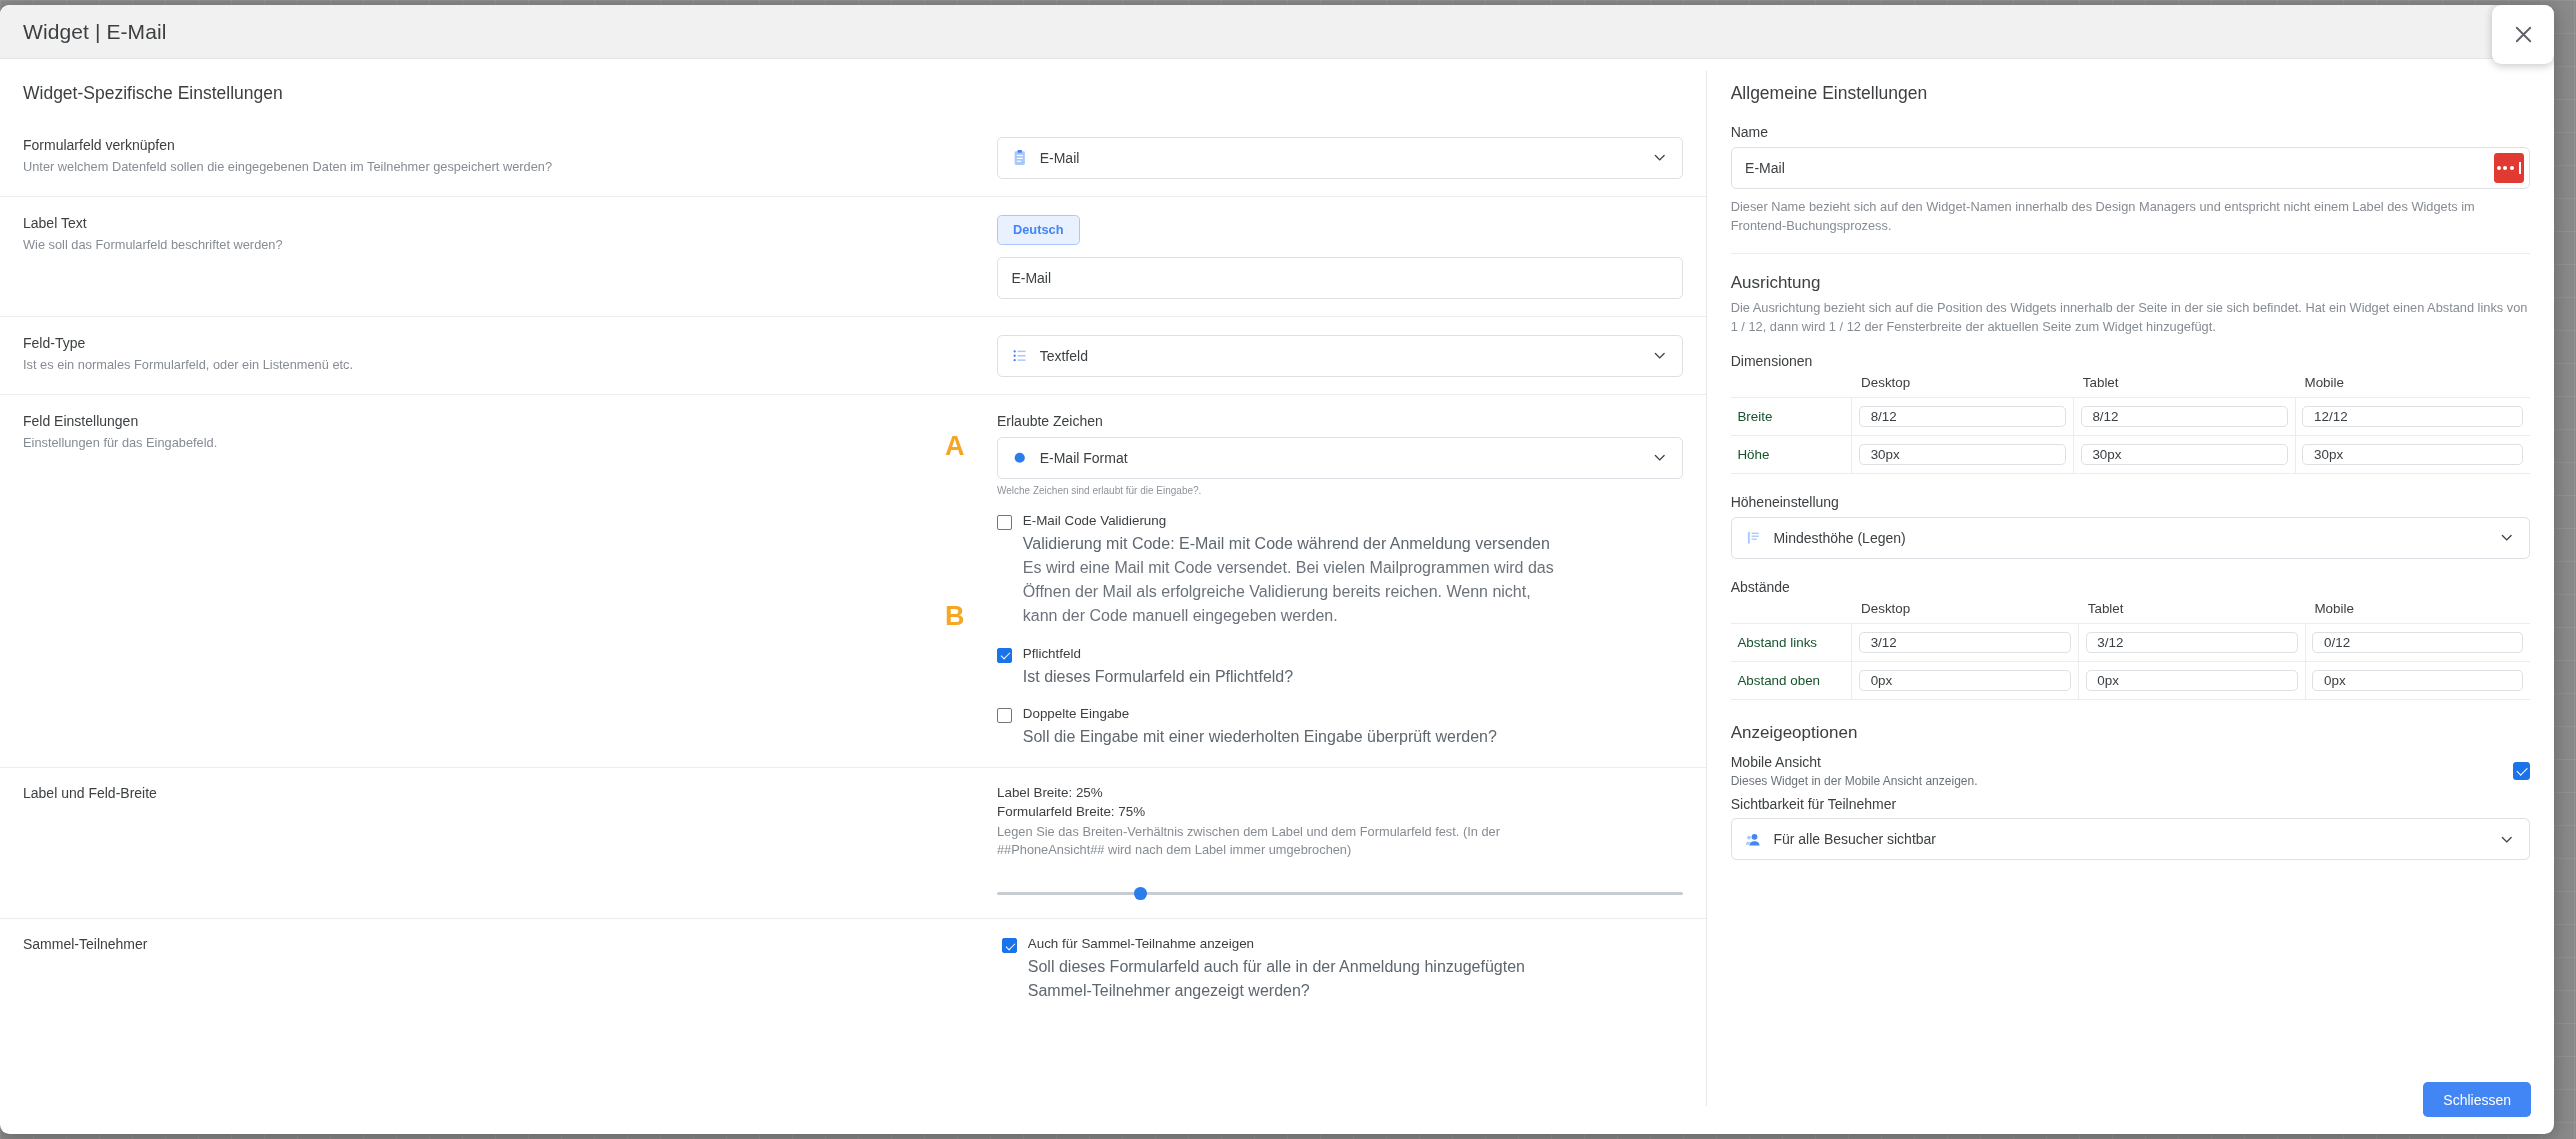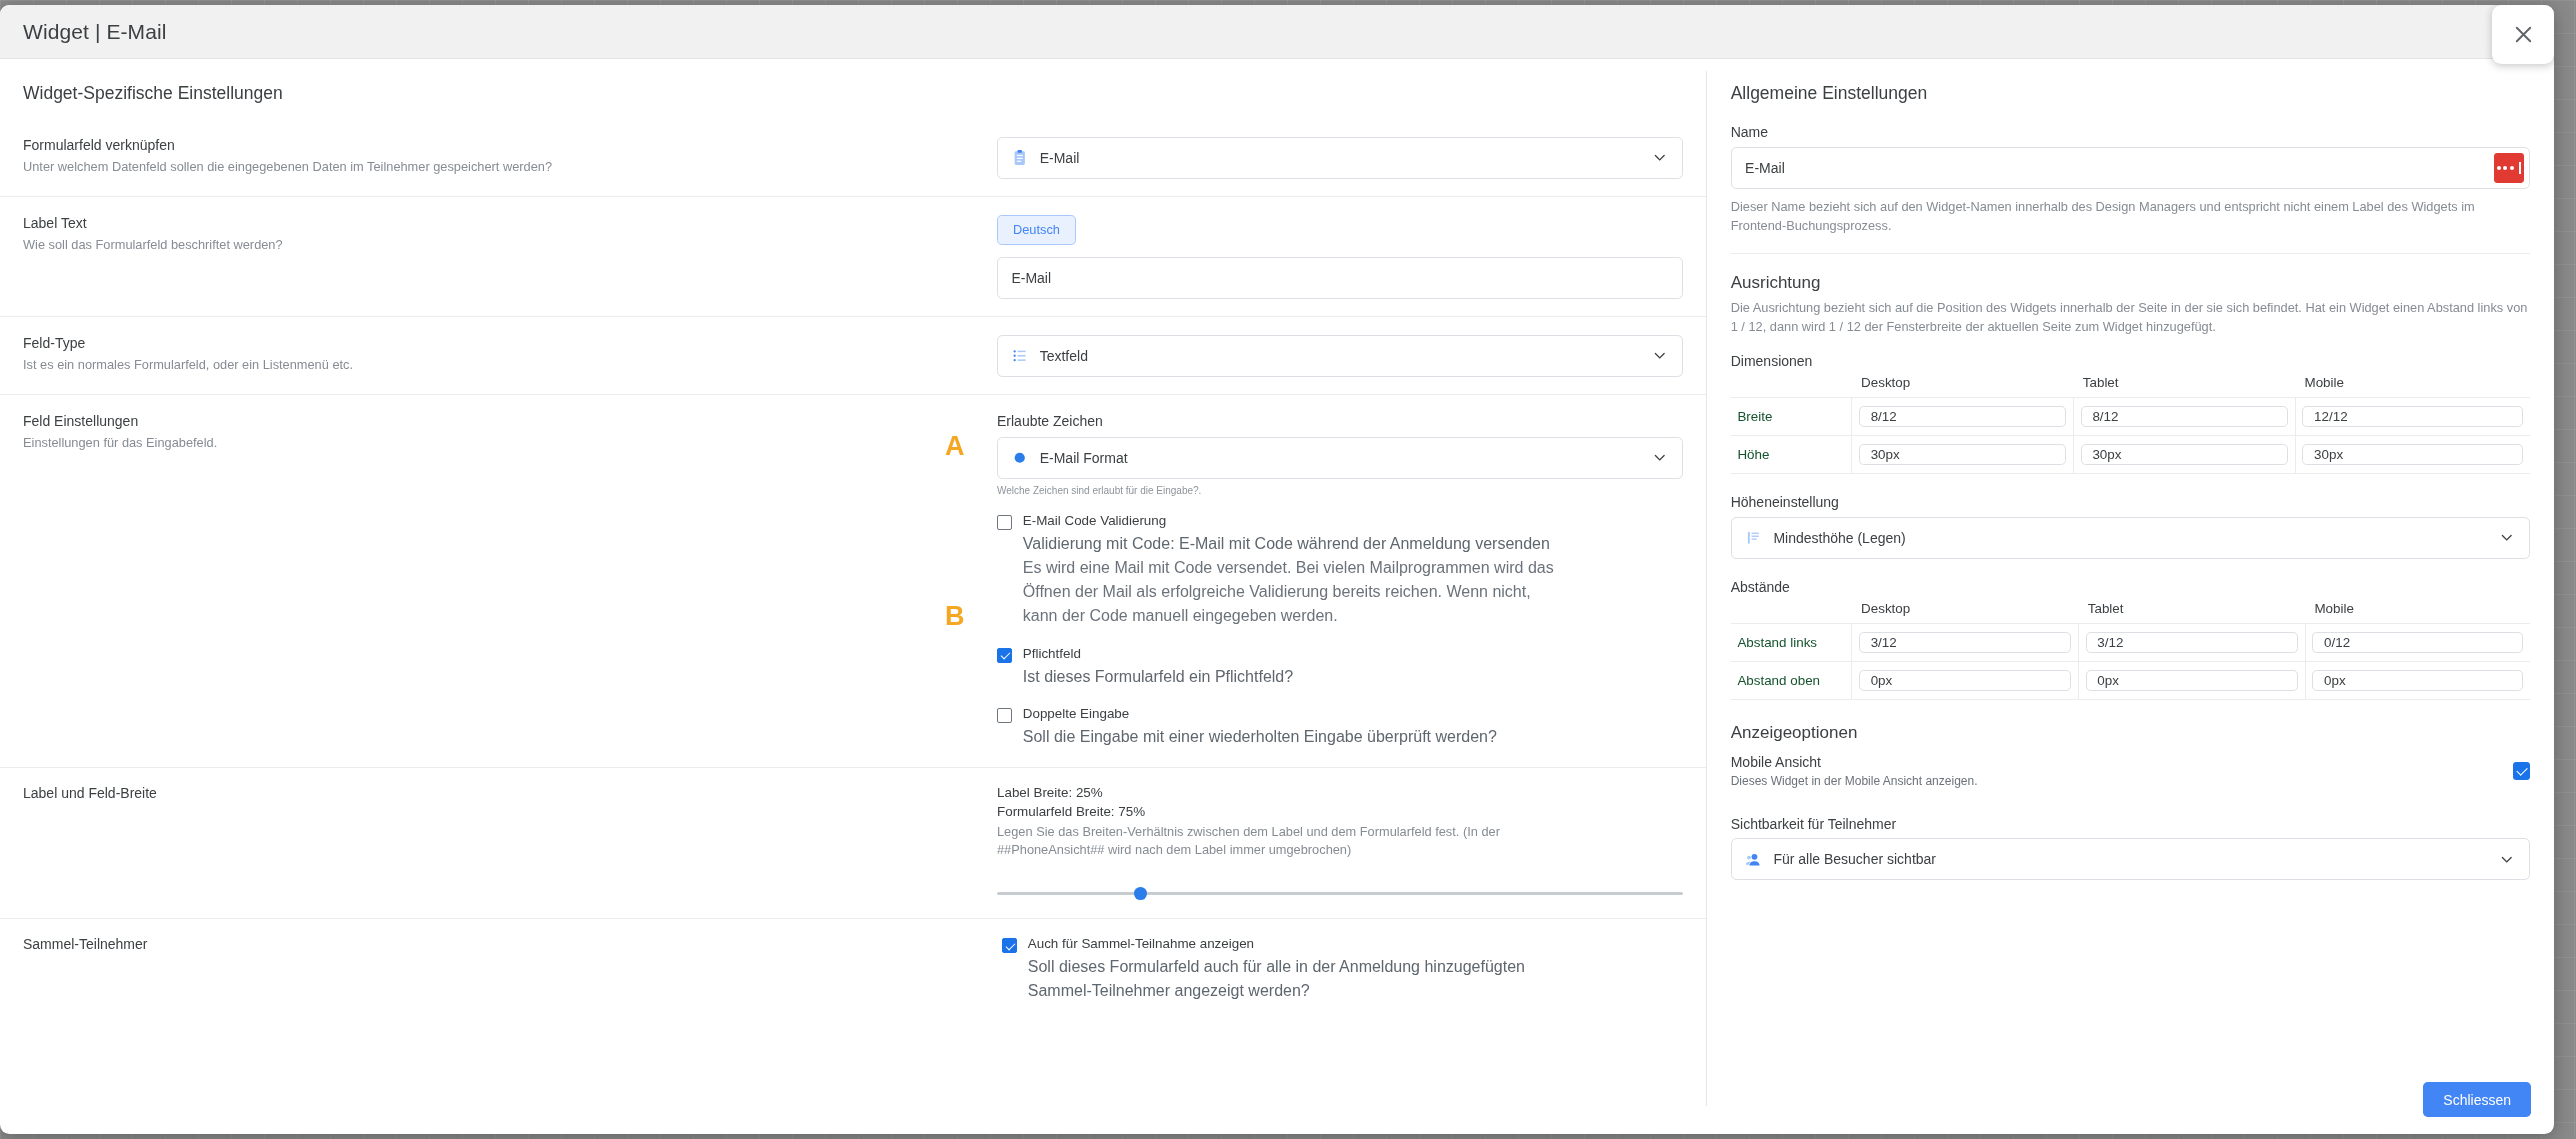--- a/index.html
+++ b/index.html
@@ -149,20 +149,21 @@
   .lang-tab {
     display: inline-flex; align-items: center; justify-content: center;
     height: 30px; padding: 0 15px;
     border: 0.7px solid #a9c7fb;
     border-radius: 4.7px;
     background: #eaf1fe;
     color: #4285f4;
     font-size: 12.8px;
     margin-bottom: 12px;
     cursor: pointer;
+    font-weight: bold;
   }
 
   .field-title {
     font-size: 14px; color: #3c4043; margin-bottom: 8px;
   }
   .hint-small {
     font-size: 10px; color: #8d949b; margin-top: 6px;
   }
 
   
@@ -609,21 +610,21 @@
         <div class="rp-h3" style="margin-top:23px;">Anzeigeoptionen</div>
 
         <div class="opt-row">
           <div class="opt-texts">
             <div class="opt-title">Mobile Ansicht</div>
             <div class="opt-sub">Dieses Widget in der Mobile Ansicht anzeigen.</div>
           </div>
           <div class="cb-big"></div>
         </div>
 
-        <div class="rp-h4" style="margin-top:28px;">Sichtbarkeit für Teilnehmer</div>
+        <div class="rp-h4" style="margin-top:8px;">Sichtbarkeit für Teilnehmer</div>
         <div class="select-box" style="width:100%;">
           <svg class="icon-blue" viewBox="0 0 24 24">
             <circle cx="13" cy="8" r="4" fill="#4285f4"></circle>
             <path d="M6 20 c0-4 3.5-6 7-6 s7 2 7 6z" fill="#4285f4"></path>
             <circle cx="5.5" cy="9" r="2.6" fill="#a8c7fa"></circle>
             <path d="M1 19 c0-3 2-4.4 4.5-4.4 1 0 1.9.2 2.6.6 -1.6 1-2.6 2.4-2.8 3.8z" fill="#a8c7fa"></path>
           </svg>
           <span class="sel-label">Für alle Besucher sichtbar</span>
           <svg class="chev" viewBox="0 0 24 24">
             <path d="M6 9 L12 15 L18 9" stroke="#3c4043" stroke-width="1.8" fill="none" stroke-linecap="round"></path>

